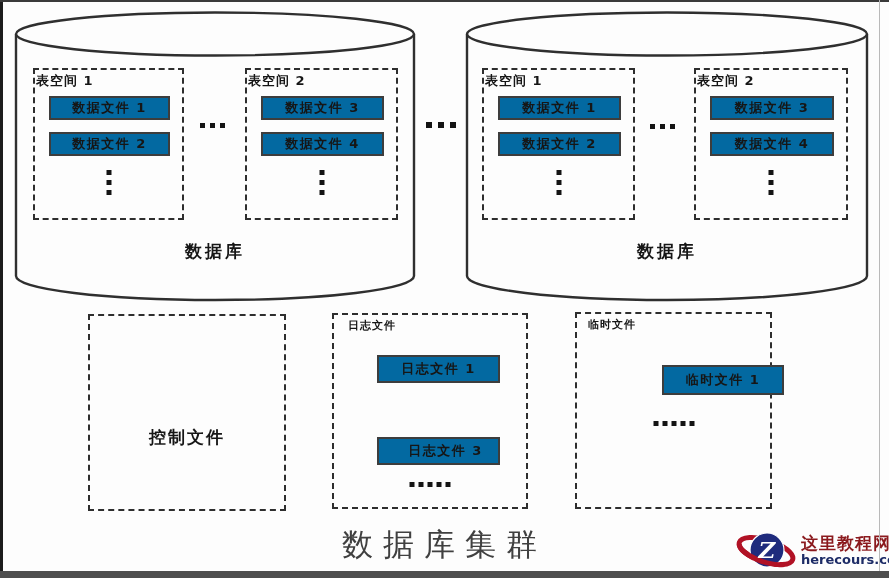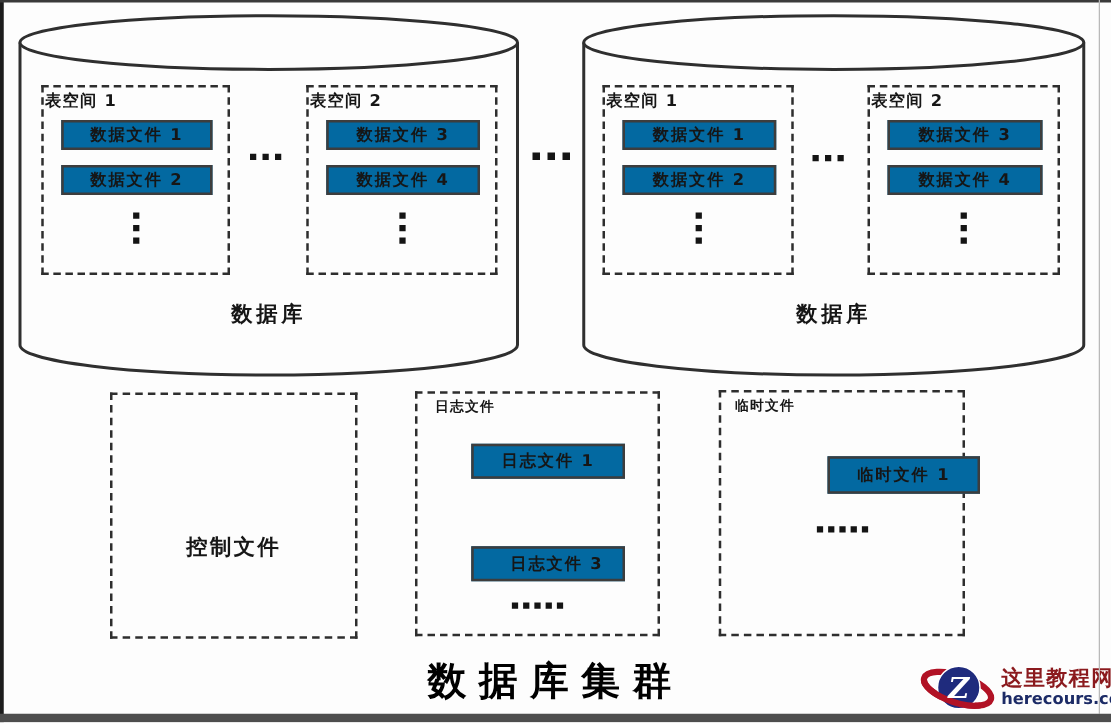--- a/index.html
+++ b/index.html
@@ -29,21 +29,21 @@
   .hdots { position:absolute; display:flex; gap:5px; }
   .hdots-lg { position:absolute; display:flex; gap:6px; }
   .vdots { position:absolute; left:50%; transform:translateX(-50%); display:flex; flex-direction:column; gap:5px; align-items:center; }
   .dots5 { position:absolute; left:50%; transform:translateX(-50%); display:flex; gap:4px; }
 
   .bigbox { position:absolute; border:2px dashed #2e2e2e; }
   .bigbox .box-title { position:absolute; left:14px; top:3px; font-size:11px; font-weight:700; letter-spacing:1px; white-space:nowrap; }
   .center-label { position:absolute; left:0; width:100%; text-align:center; font-size:17px; font-weight:700; letter-spacing:2px; }
 
   .main-title { position:absolute; left:0; top:524px; width:889px; text-align:center;
-                font-family:"DejaVu Serif", serif; font-size:31px; font-weight:700; letter-spacing:10px; color:#000000; }
+                font-family:"DejaVu Serif", serif; font-size:31px; font-weight:400; letter-spacing:10px; color:#404040; }
 
   .logo { position:absolute; left:736px; top:527px; display:flex; align-items:center; gap:5px; }
   .logo-text { display:flex; flex-direction:column; line-height:1.1; }
   .logo-name { font-size:17px; font-weight:800; color:#8b1a1e; letter-spacing:1px; white-space:nowrap; }
   .logo-url  { font-size:13px; font-weight:700; color:#1c2b66; white-space:nowrap; }
 </style>
 </head>
 <body>
 
 <div class="canvas">

